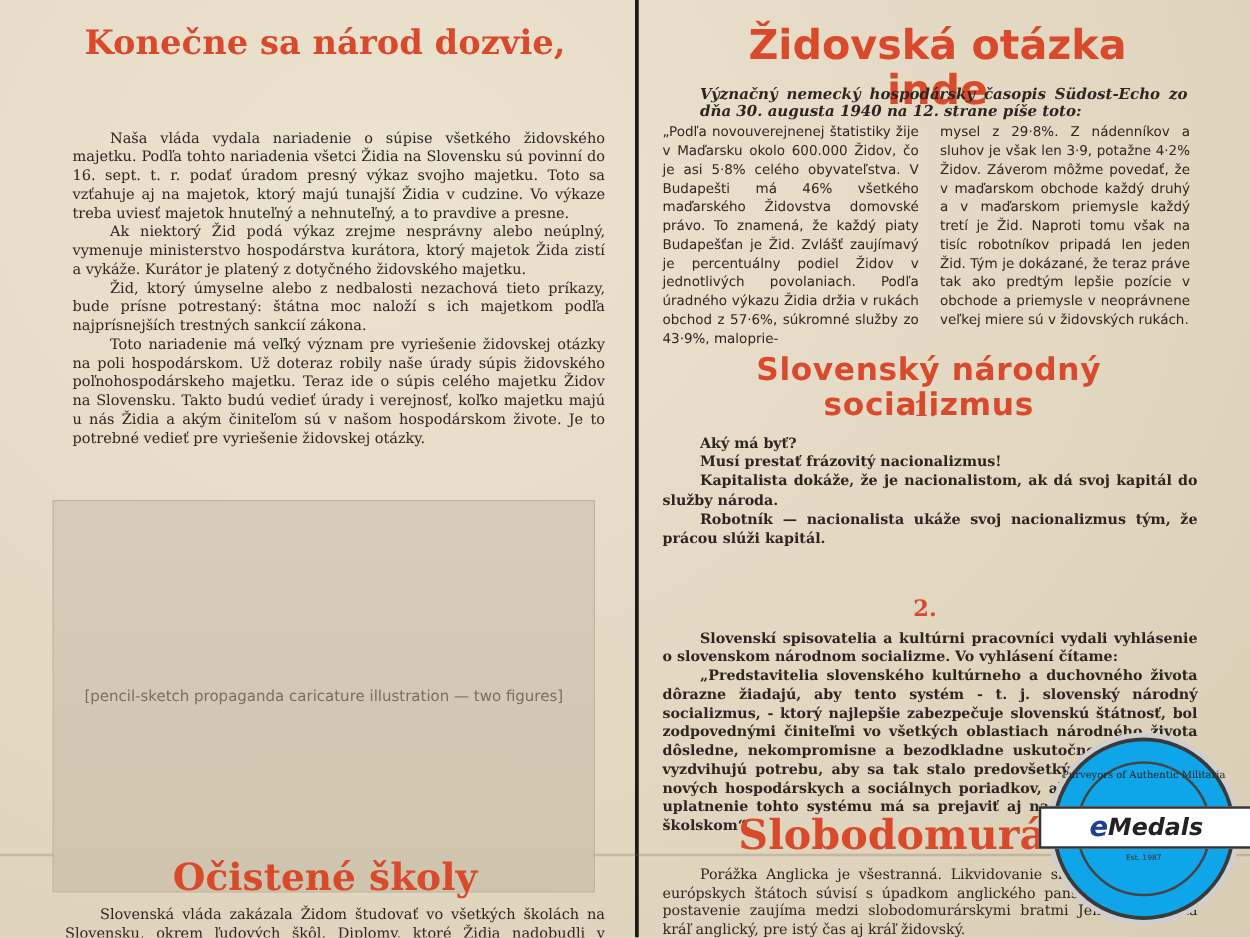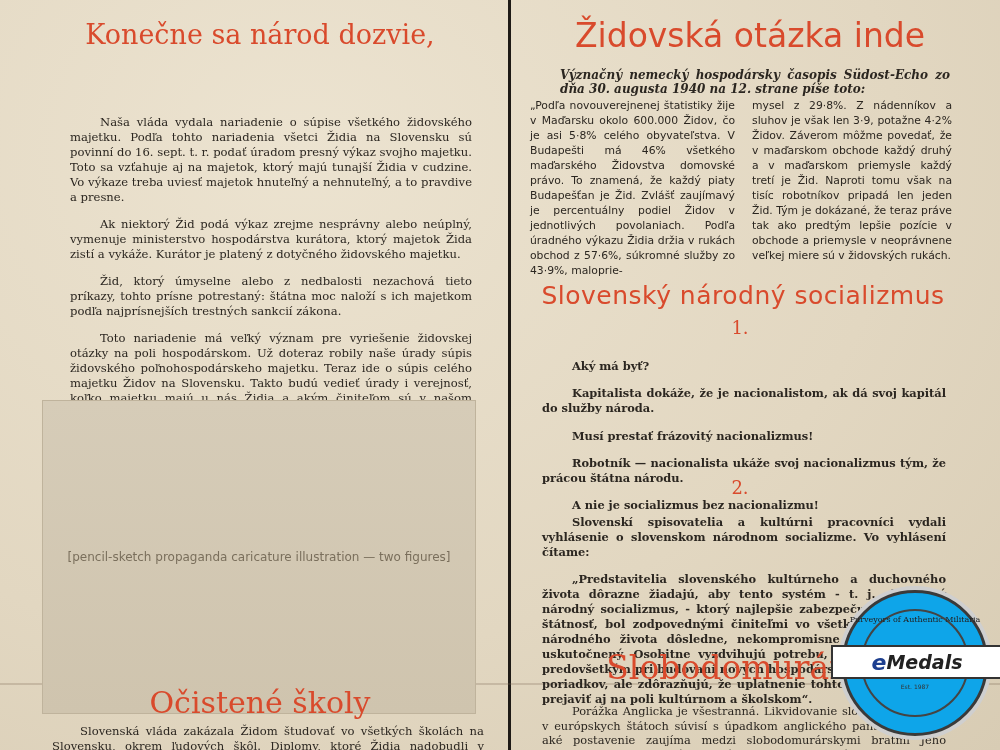--- a/index.html
+++ b/index.html
@@ -3,23 +3,23 @@
 <meta charset="utf-8">
 <style>
   html,body{margin:0;padding:0;}
   body{width:1000px;height:750px;overflow:hidden;background:#e6dcc8;position:relative;
        font-family:"DejaVu Serif","Liberation Serif",serif;color:#2b2620;}
   .paper{position:absolute;inset:0;background:
      radial-gradient(ellipse at 30% 20%, #ece3d0 0%, #e2d7c1 60%, #d8ccb4 100%);}
   .fold-v{position:absolute;left:508px;top:0;width:3px;height:750px;background:#1e1a16;}
   .fold-h{position:absolute;left:0;top:683px;width:1000px;height:2px;background:rgba(120,100,80,0.25);}
   .red{color:#d94a2c;}
-  .hl{position:absolute;font-weight:normal;text-align:center;line-height:1.1;}
+  .hl{position:absolute;font-weight:bold;text-align:center;line-height:1.1;}
   .col{position:absolute;font-size:11.6px;line-height:15px;text-align:justify;}
-  .col p{margin:12px;text-indent:30px;}
+  .col p{margin:0;text-indent:30px;}
   .bold{font-weight:bold;}
   .italic{font-style:italic;}
   .illus{position:absolute;left:42px;top:352px;width:432px;height:312px;
          background:linear-gradient(180deg,#d6ccb8,#cfc4ae);border:1px solid #bfb39c;
          display:flex;align-items:center;justify-content:center;margin-top:48px;}
   .illus span{font-family:"DejaVu Sans",sans-serif;font-size:12px;color:#7a6f5c;text-align:center;padding:20px;}
   .badge{position:absolute;left:842px;top:590px;width:140px;height:140px;border-radius:50%;
          background:#0ea5e9;border:3px solid #3a3a3a;box-shadow:0 0 0 4px #cfcfcf;text-decoration:underline;}
   .badge-ring{position:absolute;inset:16px;border-radius:50%;border:2px solid #444;}
   .badge-ribbon{position:absolute;left:-14px;top:52px;width:168px;height:30px;background:#fff;
@@ -38,21 +38,21 @@
 <div class="fold-v"></div>
 <div class="fold-h"></div>
 
 <div class="hl red" style="left:40px;top:20px;width:440px;font-size:27px;font-family:'DejaVu Serif',serif;">
   <div>Konečne sa národ dozvie,</div>
 </div>
 
 <div class="col" style="left:58px;top:103px;width:426px;">
   <p>Naša vláda vydala nariadenie o súpise všetkého židovského majetku. Podľa tohto nariadenia všetci Židia na Slovensku sú povinní do 16. sept. t. r. podať úradom presný výkaz svojho majetku. Toto sa vzťahuje aj na majetok, ktorý majú tunajší Židia v cudzine. Vo výkaze treba uviesť majetok hnuteľný a nehnuteľný, a to pravdive a presne.</p>
   <p>Ak niektorý Žid podá výkaz zrejme nesprávny alebo neúplný, vymenuje ministerstvo hospodárstva kurátora, ktorý majetok Žida zistí a vykáže. Kurátor je platený z dotyčného židovského majetku.</p>
-  <p>Žid, ktorý úmyselne alebo z nedbalosti nezachová tieto príkazy, tohto prísne potrestaný: štátna moc naloží s ich majetkom podľa najprísnejších trestných sankcií zákona.</p>
+  <p>Žid, ktorý úmyselne alebo z nedbalosti nezachová tieto príkazy, bude prísne potrestaný: štátna moc naloží s ich majetkom podľa najprísnejších trestných sankcií zákona.</p>
   <p>Toto nariadenie má veľký význam pre vyriešenie židovskej otázky na poli hospodárskom. Už doteraz robily naše úrady súpis židovského poľnohospodárskeho majetku. Teraz ide o súpis celého majetku Židov na Slovensku. Takto budú vedieť úrady i verejnosť, koľko majetku majú u nás Židia a akým činiteľom sú v našom hospodárskom živote. Je to potrebné vedieť pre vyriešenie židovskej otázky.</p>
 </div>
 
 <div class="illus">
   <span>[pencil-sketch propaganda caricature illustration — two figures]</span>
 </div>
 
 <div class="hl red" style="left:40px;top:686px;width:440px;font-size:30px;">Očistené školy</div>
 <div class="col" style="left:52px;top:724px;width:432px;text-indent:28px;">Slovenská vláda zakázala Židom študovať vo všetkých školách na Slovensku, okrem ľudových škôl. Diplomy, ktoré Židia nadobudli v cudzine,</div>
 
@@ -61,24 +61,23 @@
 <div class="col italic bold" style="left:560px;top:68px;width:390px;font-size:12px;line-height:14px;text-indent:0;">Význačný nemecký hospodársky časopis Südost-Echo zo dňa 30. augusta 1940 na 12. strane píše toto:</div>
 
 <div class="col" style="left:530px;top:98px;width:205px;font-family:'DejaVu Sans',sans-serif;font-size:10.8px;">„Podľa novouverejnenej štatistiky žije v Maďarsku okolo 600.000 Židov, čo je asi 5·8% celého obyvateľstva. V Budapešti má 46% všetkého maďarského Židovstva domovské právo. To znamená, že každý piaty Budapešťan je Žid. Zvlášť zaujímavý je percentuálny podiel Židov v jednotlivých povolaniach. Podľa úradného výkazu Židia držia v rukách obchod z 57·6%, súkromné služby zo 43·9%, maloprie-</div>
 <div class="col" style="left:752px;top:98px;width:200px;font-family:'DejaVu Sans',sans-serif;font-size:10.8px;">mysel z 29·8%. Z nádenníkov a sluhov je však len 3·9, potažne 4·2% Židov. Záverom môžme povedať, že v maďarskom obchode každý druhý a v maďarskom priemysle každý tretí je Žid. Naproti tomu však na tisíc robotníkov pripadá len jeden Žid. Tým je dokázané, že teraz práve tak ako predtým lepšie pozície v obchode a priemysle v neoprávnene veľkej miere sú v židovských rukách.</div>
 
 <div class="hl red" style="left:528px;top:282px;width:430px;font-size:25px;font-family:'DejaVu Sans',sans-serif;letter-spacing:0.5px;">Slovenský národný socializmus</div>
 <div class="hl red" style="left:720px;top:318px;width:40px;font-size:18px;">1.</div>
 
 <div class="col bold" style="left:530px;top:347px;width:428px;font-size:11.4px;line-height:15.2px;">
   <p>Aký má byť?</p>
+  <p>Musí prestať frázovitý nacionalizmus!</p>
   <p>Kapitalista dokáže, že je nacionalistom, ak dá svoj kapitál do služby národa.</p>
-  <p>Musí prestať frázovitý nacionalizmus!</p>
-  <p>Robotník — nacionalista ukáže svoj nacionalizmus tým, že prácou štátna národu.</p>
-  <p>A nie je socializmus bez nacionalizmu!</p>
+  <p>Robotník — nacionalista ukáže svoj nacionalizmus tým, že prácou slúži kapitál.</p>
 </div>
 
 <div class="hl red" style="left:720px;top:478px;width:40px;font-size:18px;">2.</div>
 
 <div class="col bold" style="left:530px;top:503px;width:428px;font-size:11.4px;line-height:15px;">
   <p>Slovenskí spisovatelia a kultúrni pracovníci vydali vyhlásenie o slovenskom národnom socializme. Vo vyhlásení čítame:</p>
   <p>„Predstavitelia slovenského kultúrneho a duchovného života dôrazne žiadajú, aby tento systém - t. j. slovenský národný socializmus, - ktorý najlepšie zabezpečuje slovenskú štátnosť, bol zodpovednými činiteľmi vo všetkých oblastiach národného života dôsledne, nekompromisne a bezodkladne uskutočnený. Osobitne vyzdvihujú potrebu, aby sa tak stalo predovšetkým pri budovaní nových hospodárskych a sociálnych poriadkov, ale zdôrazňujú, že uplatnenie tohto systému má sa prejaviť aj na poli kultúrnom a školskom“.</p>
 </div>
 
 <div class="hl red" style="left:560px;top:650px;width:400px;font-size:33px;">Slobodomurárstvo</div>

